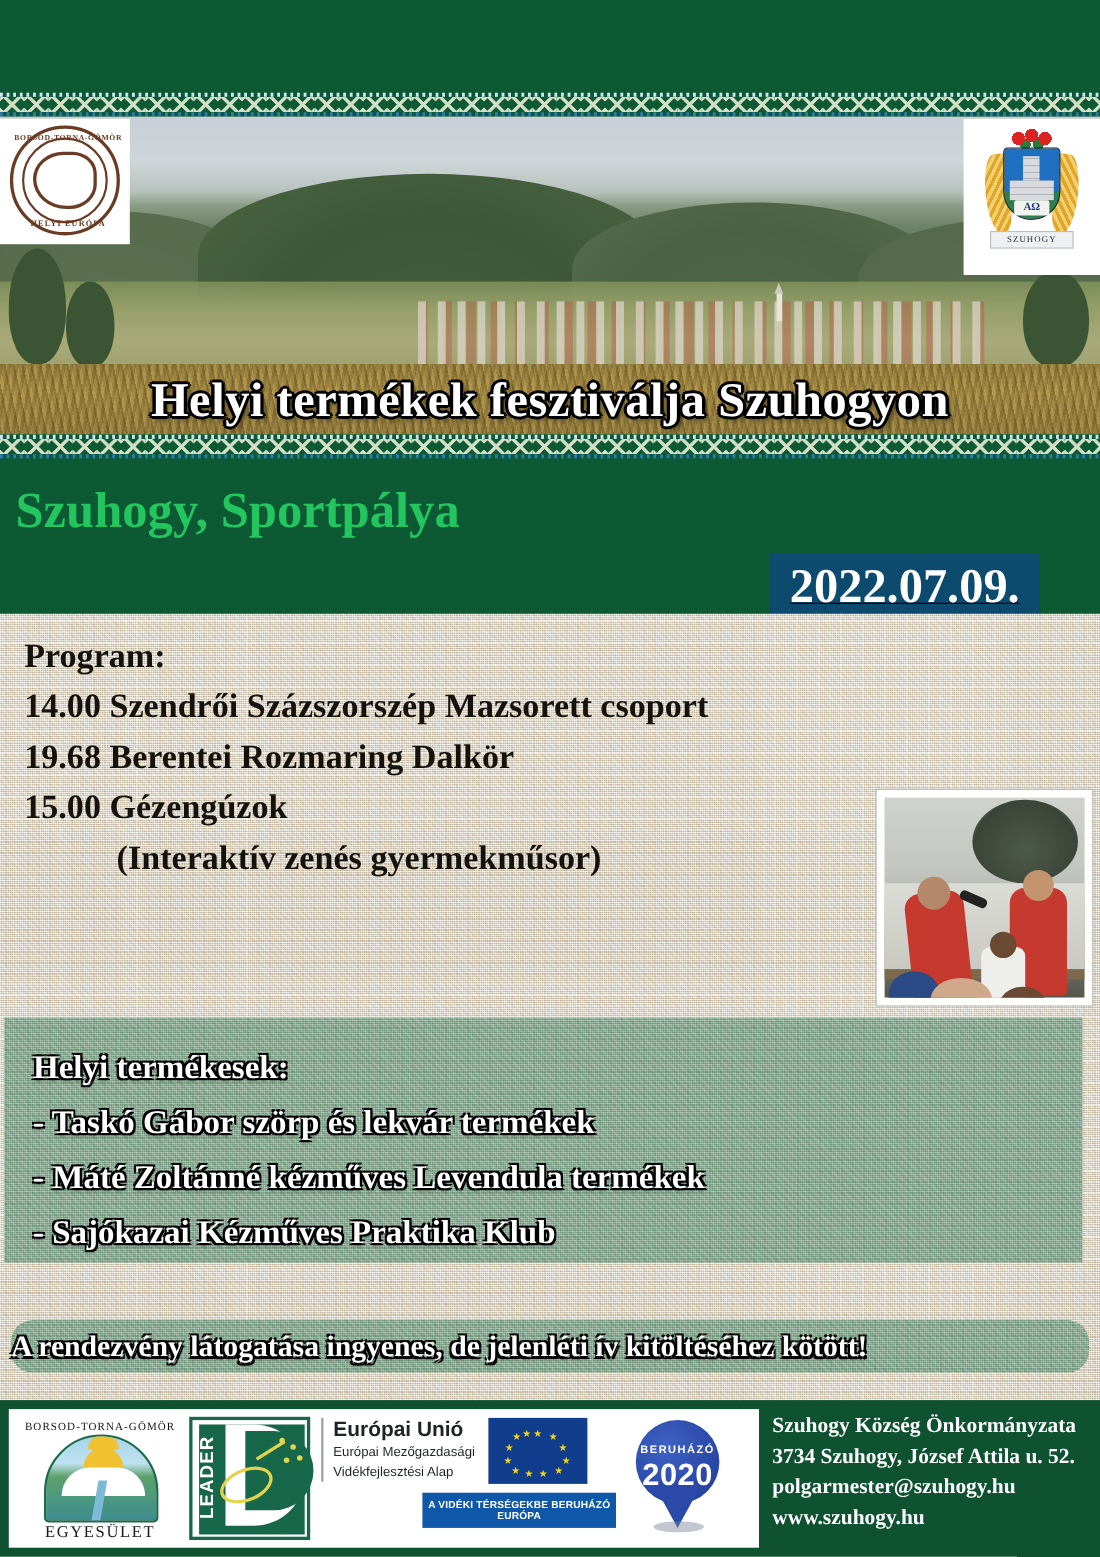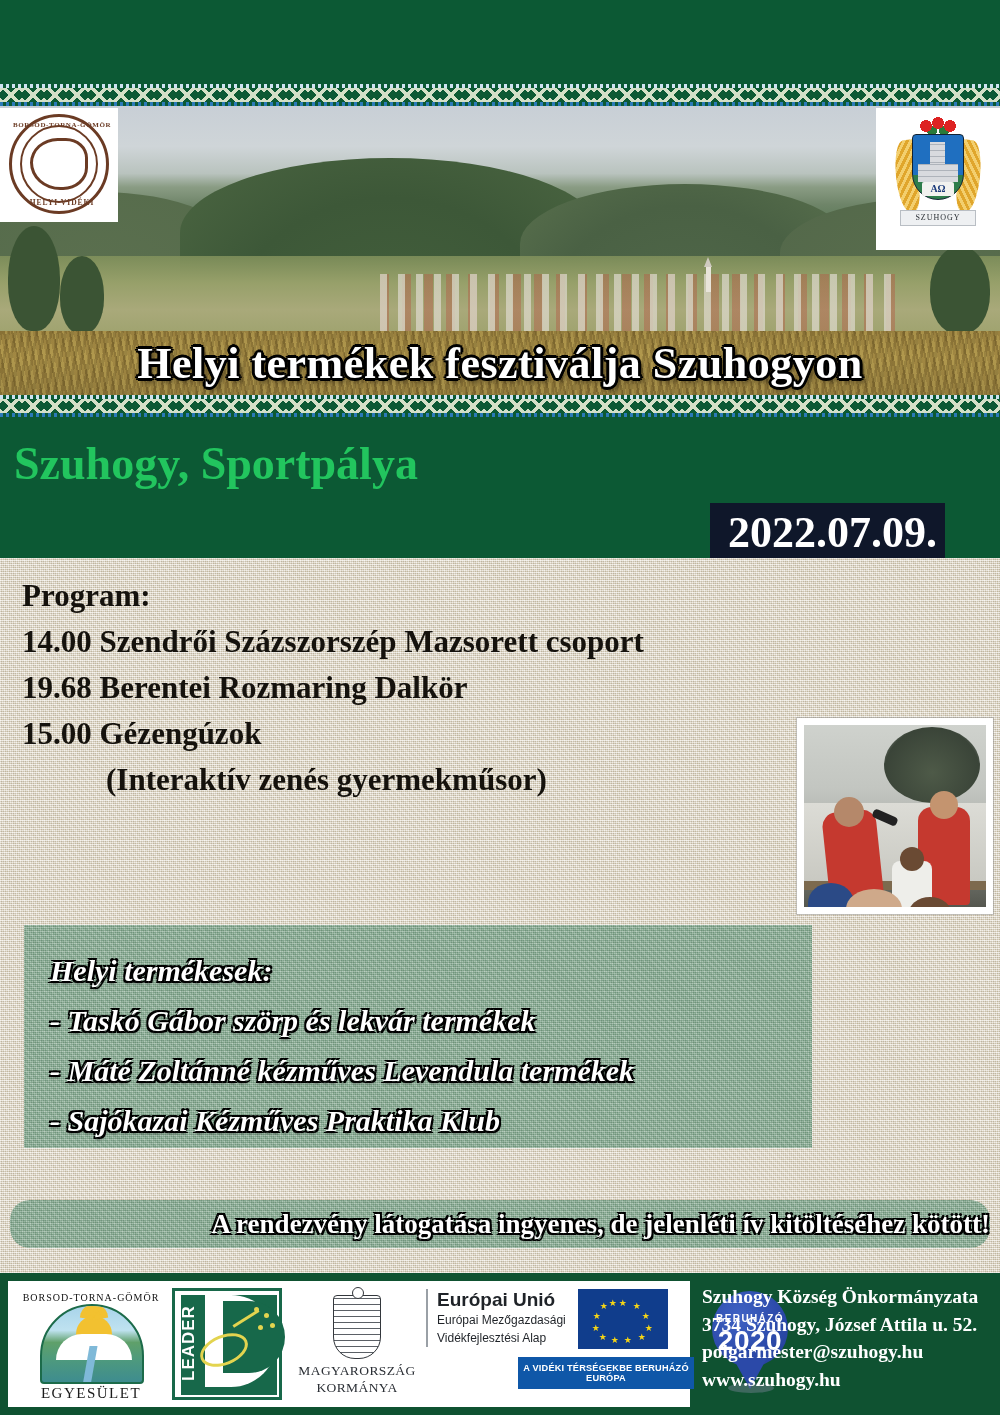--- a/index.html
+++ b/index.html
@@ -106,21 +106,21 @@
   .venue-band{
     position:absolute;left:0;top:417px;width:1000px;height:141px;
     background:#0c5934;
   }
   .venue-band .venue{
     position:absolute;left:14px;top:20px;
     font-size:46px;font-weight:bold;color:#22c55e;
   }
   .date-box{
     position:absolute;right:55px;top:86px;
-    background:#0f172a;padding:4px 8px 8px 18px;
+    background:#0c4a6e;padding:4px 18px 8px 18px;text-decoration:underline;
   }
   .date-box span{font-size:44px;font-weight:bold;color:#ffffff;}
 
   
   .program{
     position:absolute;left:0;top:558px;width:1000px;height:367px;
     padding:18px 0 0 22px;box-sizing:border-box;
   }
   .program p{margin:0 0 6px 0;font-size:31px;font-weight:bold;color:#15120d;line-height:1.29;}
   .program p.indent{padding-left:84px;}
@@ -142,32 +142,32 @@
   .pp-head2{position:absolute;right:28px;top:66px;width:28px;height:28px;border-radius:50%;background:#c4946f;}
   .pp-kid{position:absolute;right:54px;top:136px;width:40px;height:56px;background:#eeeeea;border-radius:8px 8px 0 0;}
   .pp-kidhead{position:absolute;right:62px;top:122px;width:24px;height:24px;border-radius:50%;background:#6a4a33;}
   .pp-aud1{position:absolute;left:4px;top:158px;width:46px;height:40px;border-radius:50% 50% 0 0;background:#2b4a86;}
   .pp-aud2{position:absolute;left:42px;top:164px;width:56px;height:40px;border-radius:50% 50% 0 0;background:#cfa98a;}
   .pp-aud3{position:absolute;left:104px;top:172px;width:44px;height:36px;border-radius:50% 50% 0 0;background:#6a4a33;}
   .pp-mic{position:absolute;left:68px;top:88px;width:26px;height:9px;background:#222;border-radius:4px;transform:rotate(24deg);}
 
   
   .producers{
-    position:absolute;left:24px;top:925px;width:788px;height:223px;
-    padding:26px 0 0 26px;box-sizing:border-box;font-style:italic;
+    position:absolute;left:4px;top:925px;width:980px;height:223px;
+    padding:26px 0 0 26px;box-sizing:border-box;
   }
   .producers p{
     margin:0 0 10px 0;font-size:30px;font-weight:bold;color:#ffffff;line-height:1.33;
     text-shadow:-2px -2px 0 #000,2px -2px 0 #000,-2px 2px 0 #000,2px 2px 0 #000,0 3px 3px rgba(0,0,0,.45);
   }
 
   
   .freeband{
     position:absolute;left:10px;top:1200px;width:980px;height:48px;
-    display:flex;align-items:center;justify-content:flex-end;border-radius:20px;
+    display:flex;align-items:center;justify-content:flex-start;border-radius:20px;
   }
   .freeband span{
     font-size:27px;font-weight:bold;color:#ffffff;
     text-shadow:-2px -2px 0 #000,2px -2px 0 #000,-2px 2px 0 #000,2px 2px 0 #000,0 2px 3px rgba(0,0,0,.5);
   }
 
   
   .footer{position:absolute;left:0;top:1273px;width:1000px;height:142px;background:#0f5231;}
   .footer-logos{
     position:absolute;left:8px;top:8px;width:682px;height:126px;background:#ffffff;
@@ -283,21 +283,21 @@
   <div class="tree t1"></div>
   <div class="tree t2"></div>
   <div class="tree t3"></div>
 </div>
 
 <div class="logo-left-box">
   <div class="seal">
     <div class="seal-in"></div>
     <div class="seal-top">BORSOD-TORNA-GÖMÖR</div>
     <div class="seal-fig"></div>
-    <div class="seal-bot">HELYI VIDÉKI</div>
+    <div class="seal-bot">HELYI EURÓPA</div>
   </div>
 </div>
 
 <div class="logo-right-box">
   <div class="coa">
     <div class="coa-flowers"></div>
     <div class="coa-wheatL"></div>
     <div class="coa-wheatR"></div>
     <div class="coa-shield"></div>
     <div class="coa-tower"></div>
@@ -388,25 +388,20 @@
       <div class="leader-cin"></div>
       <div class="leader-word">LEADER</div>
       <div class="leader-leaf"></div>
       <div class="leader-stem"></div>
       <div class="leader-dot" style="right:10px;top:22px;"></div>
       <div class="leader-dot" style="right:20px;top:16px;"></div>
       <div class="leader-dot" style="right:4px;top:32px;"></div>
       <div class="leader-dot" style="right:16px;top:34px;"></div>
     </div>
 
-    <div class="hun">
-      <div class="hun-crest"></div>
-      <div class="hun-t">MAGYARORSZÁG</div>
-      <div class="hun-t">KORMÁNYA</div>
-    </div>
 
     <div class="eu">
       <div class="eu-top">
         <div class="eu-txt">
           <div class="l1">Európai Unió</div>
           <div class="l2">Európai Mezőgazdasági</div>
           <div class="l3">Vidékfejlesztési Alap</div>
         </div>
         <div class="eu-flag">
           <div class="eu-star" style="left:41px;top:10px;">★</div>

